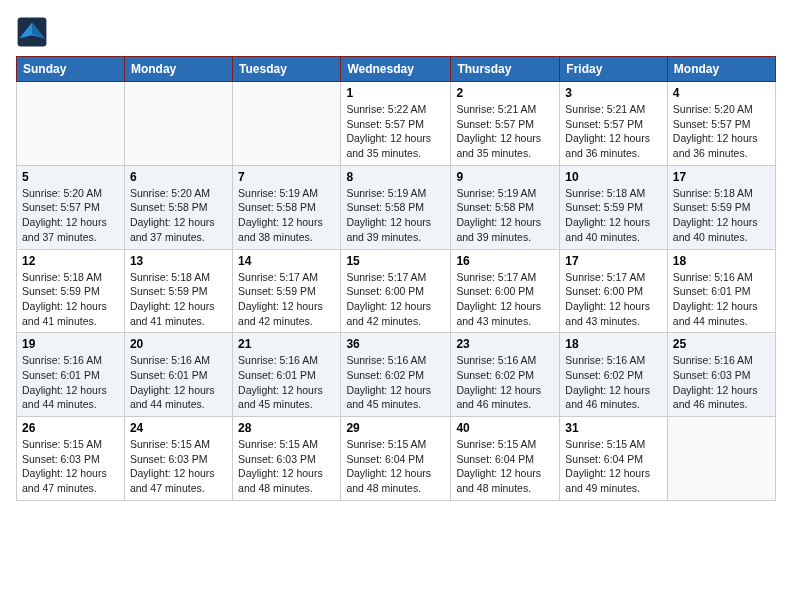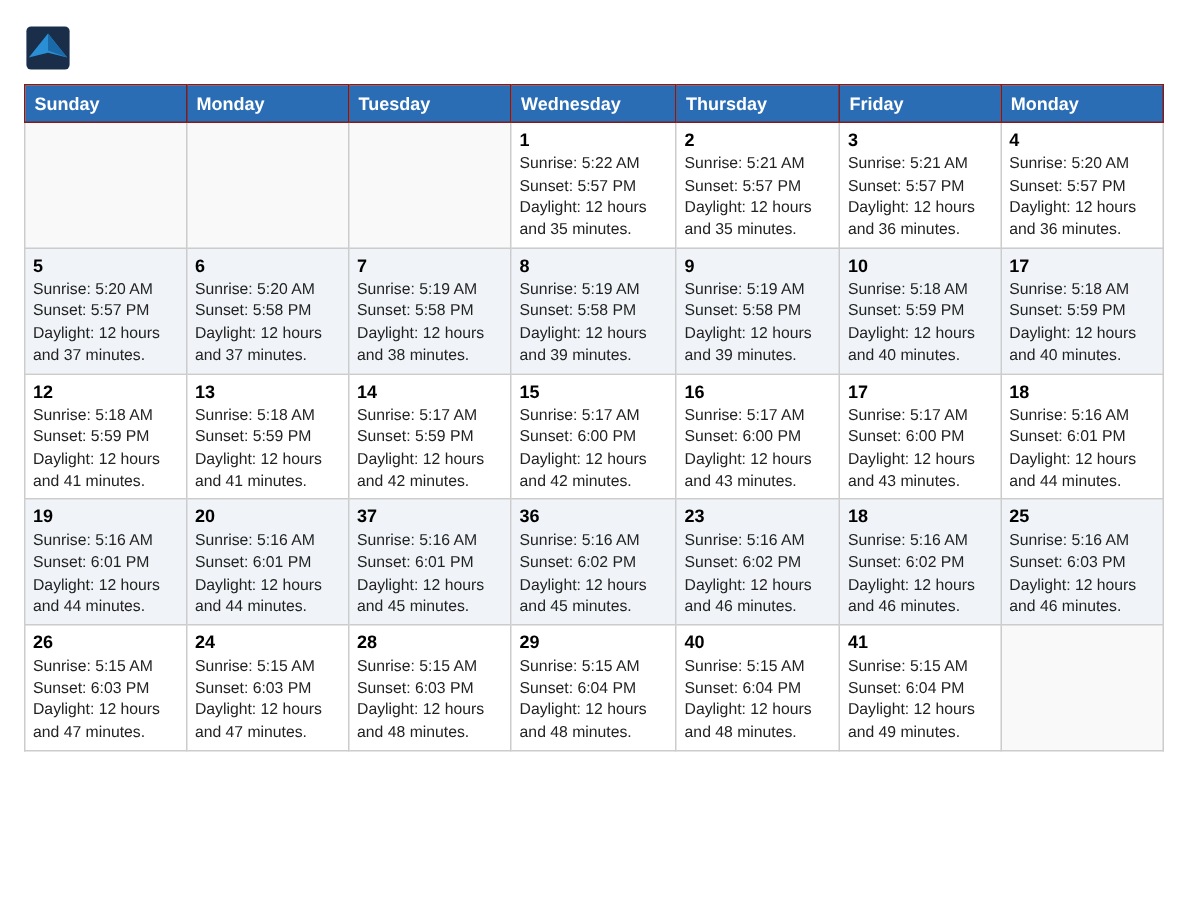--- a/index.html
+++ b/index.html
@@ -264,21 +264,21 @@
 and 44 minutes.</div>
         </td>
         <td>
           <div class="day-num">20</div>
           <div class="day-info" style="white-space: pre-line;">Sunrise: 5:16 AM
 Sunset: 6:01 PM
 Daylight: 12 hours
 and 44 minutes.</div>
         </td>
         <td>
-          <div class="day-num">37</div>
+          <div class="day-num">21</div>
           <div class="day-info" style="white-space: pre-line;">Sunrise: 5:16 AM
 Sunset: 6:01 PM
 Daylight: 12 hours
 and 45 minutes.</div>
         </td>
         <td>
           <div class="day-num">36</div>
           <div class="day-info" style="white-space: pre-line;">Sunrise: 5:16 AM
 Sunset: 6:02 PM
 Daylight: 12 hours
@@ -336,21 +336,21 @@
 and 48 minutes.</div>
         </td>
         <td>
           <div class="day-num">40</div>
           <div class="day-info" style="white-space: pre-line;">Sunrise: 5:15 AM
 Sunset: 6:04 PM
 Daylight: 12 hours
 and 48 minutes.</div>
         </td>
         <td>
-          <div class="day-num">41</div>
+          <div class="day-num">31</div>
           <div class="day-info" style="white-space: pre-line;">Sunrise: 5:15 AM
 Sunset: 6:04 PM
 Daylight: 12 hours
 and 49 minutes.</div>
         </td>
         <td class="empty-cell"></td>
       </tr>
     </tbody>
 </table>
 

